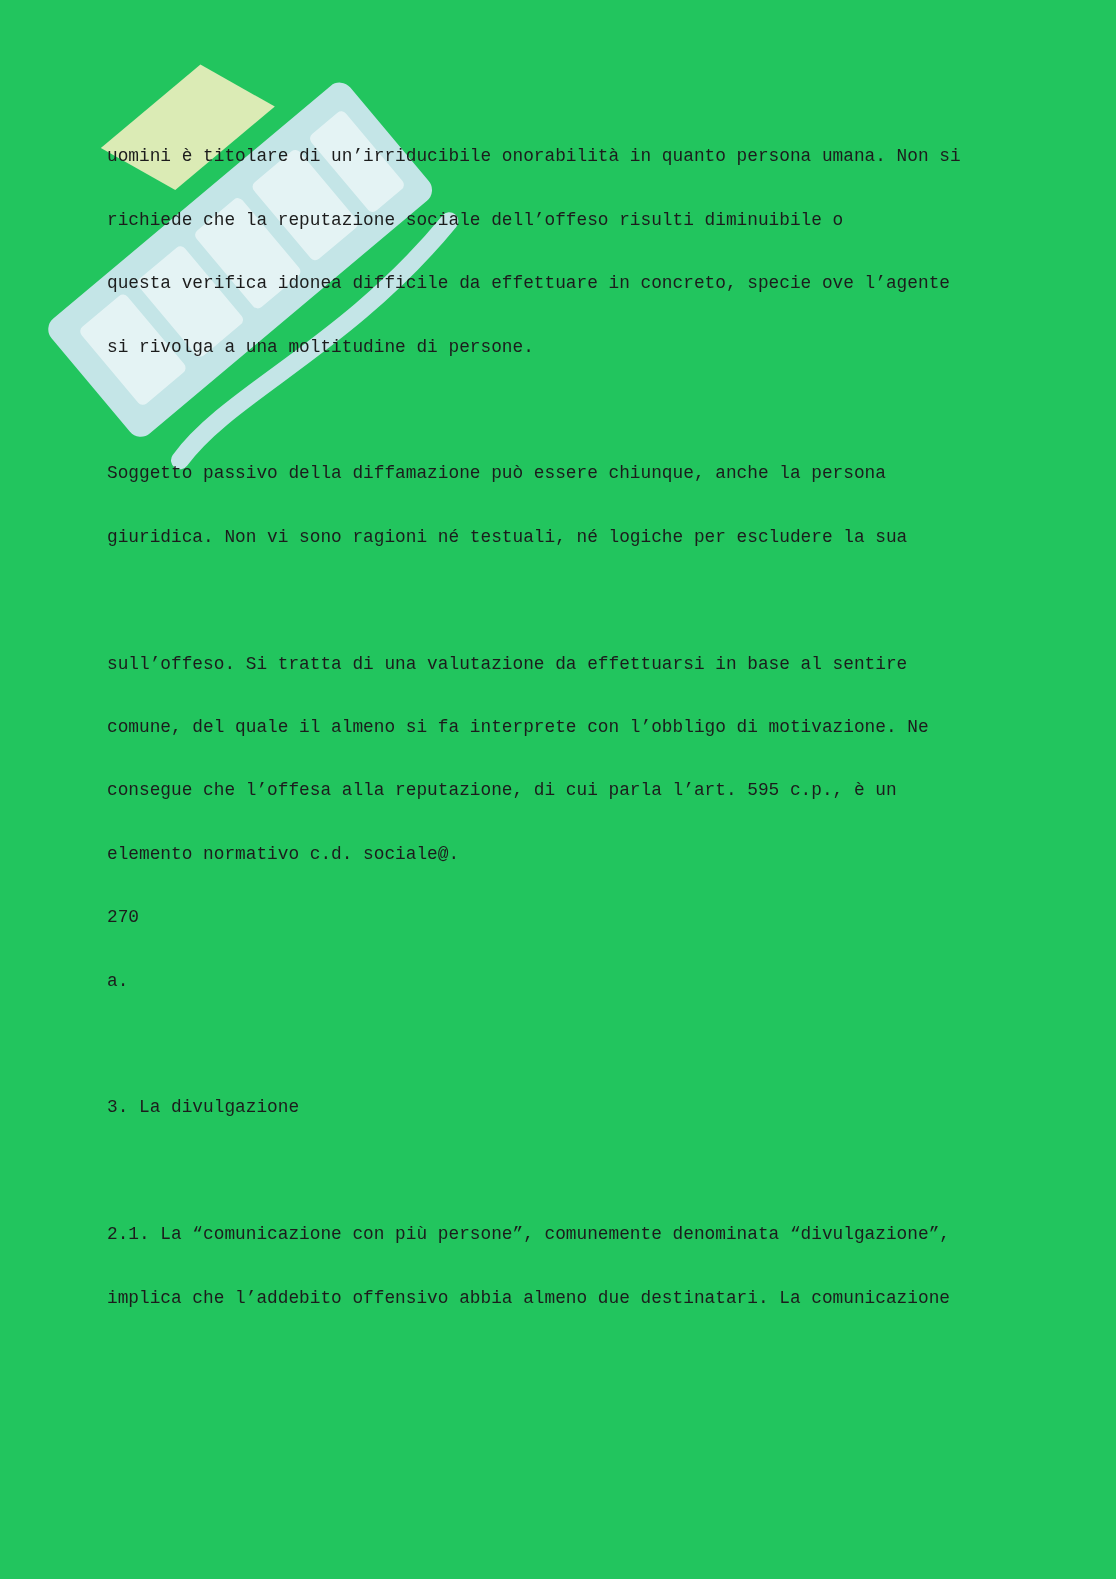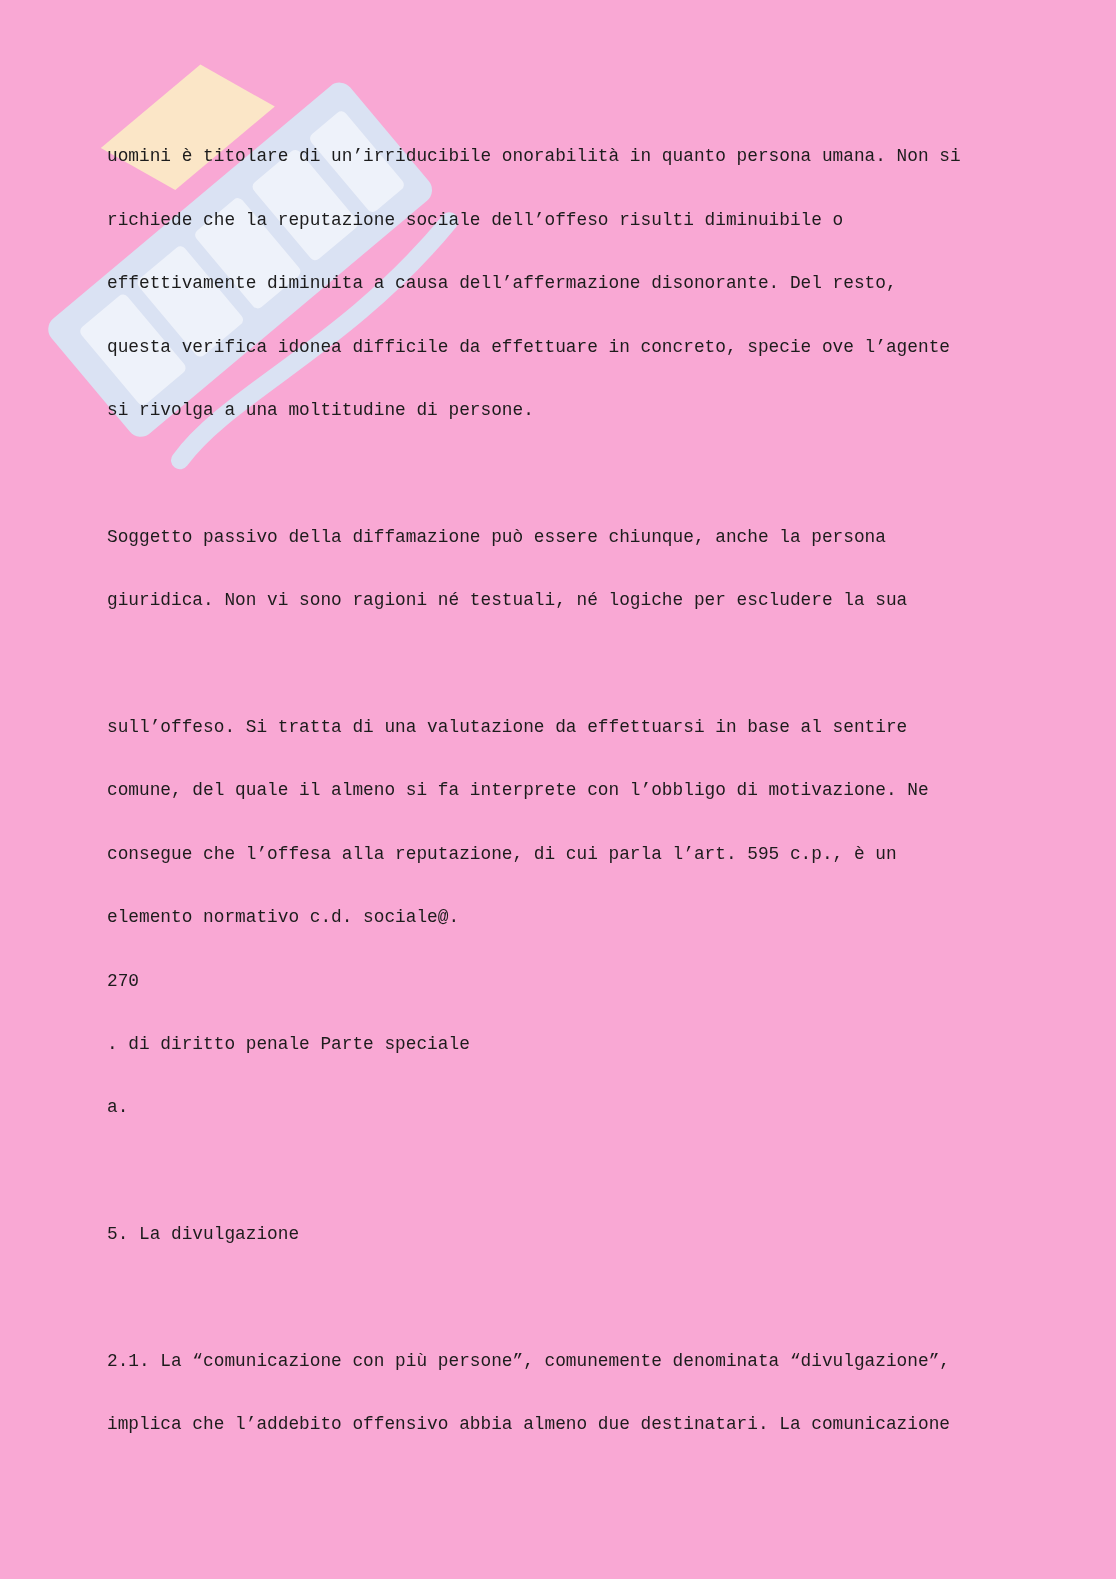--- a/index.html
+++ b/index.html
@@ -1,19 +1,19 @@
 <!DOCTYPE html>
 <html><head>
 <meta charset="utf-8">
 <style>
   html, body { margin: 0; padding: 0; background: #ffffff; }
   body { width: 1116px; height: 1579px; position: relative; overflow: hidden; }
   .page {
     position: absolute; left: 0; top: 0; width: 1116px; height: 1579px;
-    background: #f9a8d4;
+    background: #22c55e;
   }
   .watermark {
     position: absolute; left: 18px; top: 40px; width: 470px; height: 470px;
     pointer-events: none; z-index: 0;
   }
   .content {
     position: absolute; left: 107px; top: 104px; width: 960px; z-index: 1;
     font-family: "Liberation Mono", "DejaVu Sans Mono", monospace;
     font-size: 17.8px; line-height: 21.14px; color: #1c1c1c;
     white-space: pre;
@@ -38,36 +38,34 @@
       <rect x="290" y="165" width="60" height="100" rx="6" fill="#ffffff" opacity="0.55"></rect>
       <rect x="365" y="165" width="45" height="100" rx="6" fill="#ffffff" opacity="0.55"></rect>
 
       <path d="M60 330 C140 310, 260 350, 420 320" stroke="#d6e8f6" stroke-width="18" fill="none" stroke-linecap="round" opacity="0.9"></path>
     </g>
   </svg>
 
   <div class="content">
     <span class="line">uomini è titolare di un’irriducibile onorabilità in quanto persona umana. Non si</span>
     <span class="line">richiede che la reputazione sociale dell’offeso risulti diminuibile o</span>
-    <span class="line">effettivamente diminuita a causa dell’affermazione disonorante. Del resto,</span>
     <span class="line">questa verifica idonea difficile da effettuare in concreto, specie ove l’agente</span>
     <span class="line">si rivolga a una moltitudine di persone.</span>
     <span class="line"></span>
     <span class="line">Soggetto passivo della diffamazione può essere chiunque, anche la persona</span>
     <span class="line">giuridica. Non vi sono ragioni né testuali, né logiche per escludere la sua</span>
     <span class="line"></span>
     <span class="line">sull’offeso. Si tratta di una valutazione da effettuarsi in base al sentire</span>
     <span class="line">comune, del quale il almeno si fa interprete con l’obbligo di motivazione. Ne</span>
     <span class="line">consegue che l’offesa alla reputazione, di cui parla l’art. 595 c.p., è un</span>
     <span class="line">elemento normativo c.d. sociale@.</span>
     <span class="line">270</span>
-    <span class="line">. di diritto penale Parte speciale</span>
     <span class="line">a.</span>
     <span class="line"></span>
-    <span class="line">5. La divulgazione</span>
+    <span class="line">3. La divulgazione</span>
     <span class="line"></span>
     <span class="line">2.1. La “comunicazione con più persone”, comunemente denominata “divulgazione”,</span>
     <span class="line">implica che l’addebito offensivo abbia almeno due destinatari. La comunicazione</span>
     
     
     
     
     
     
     

